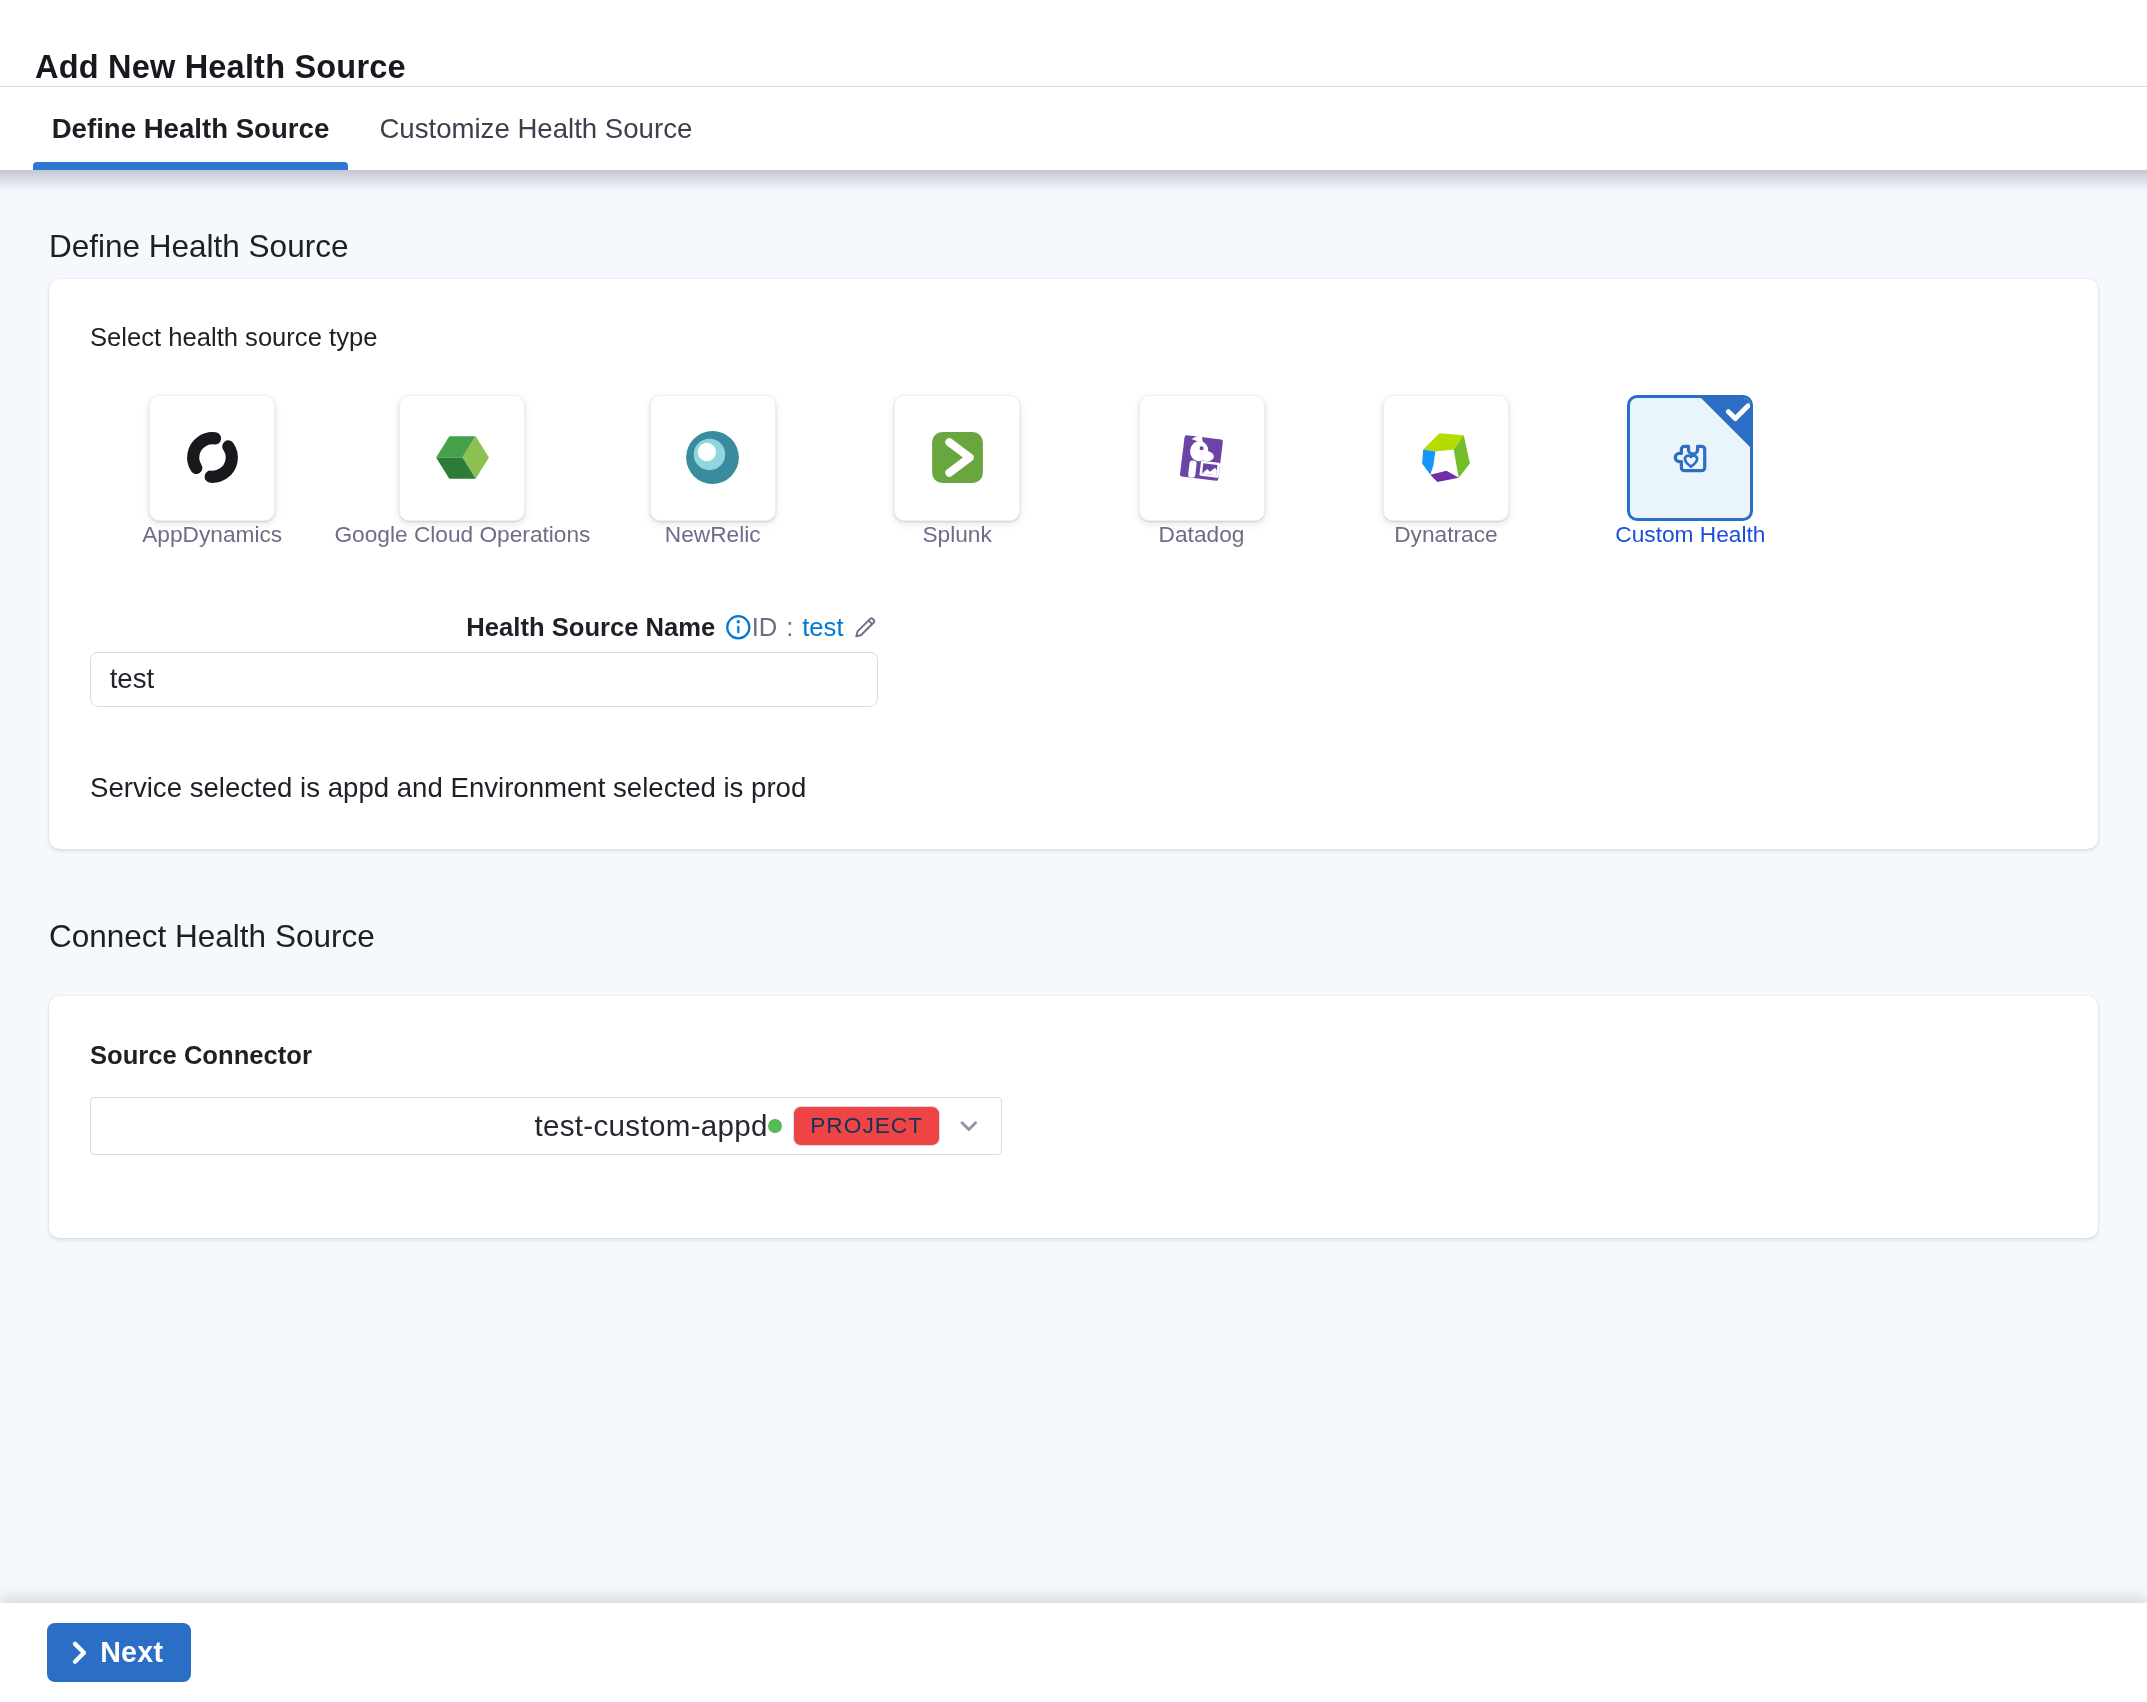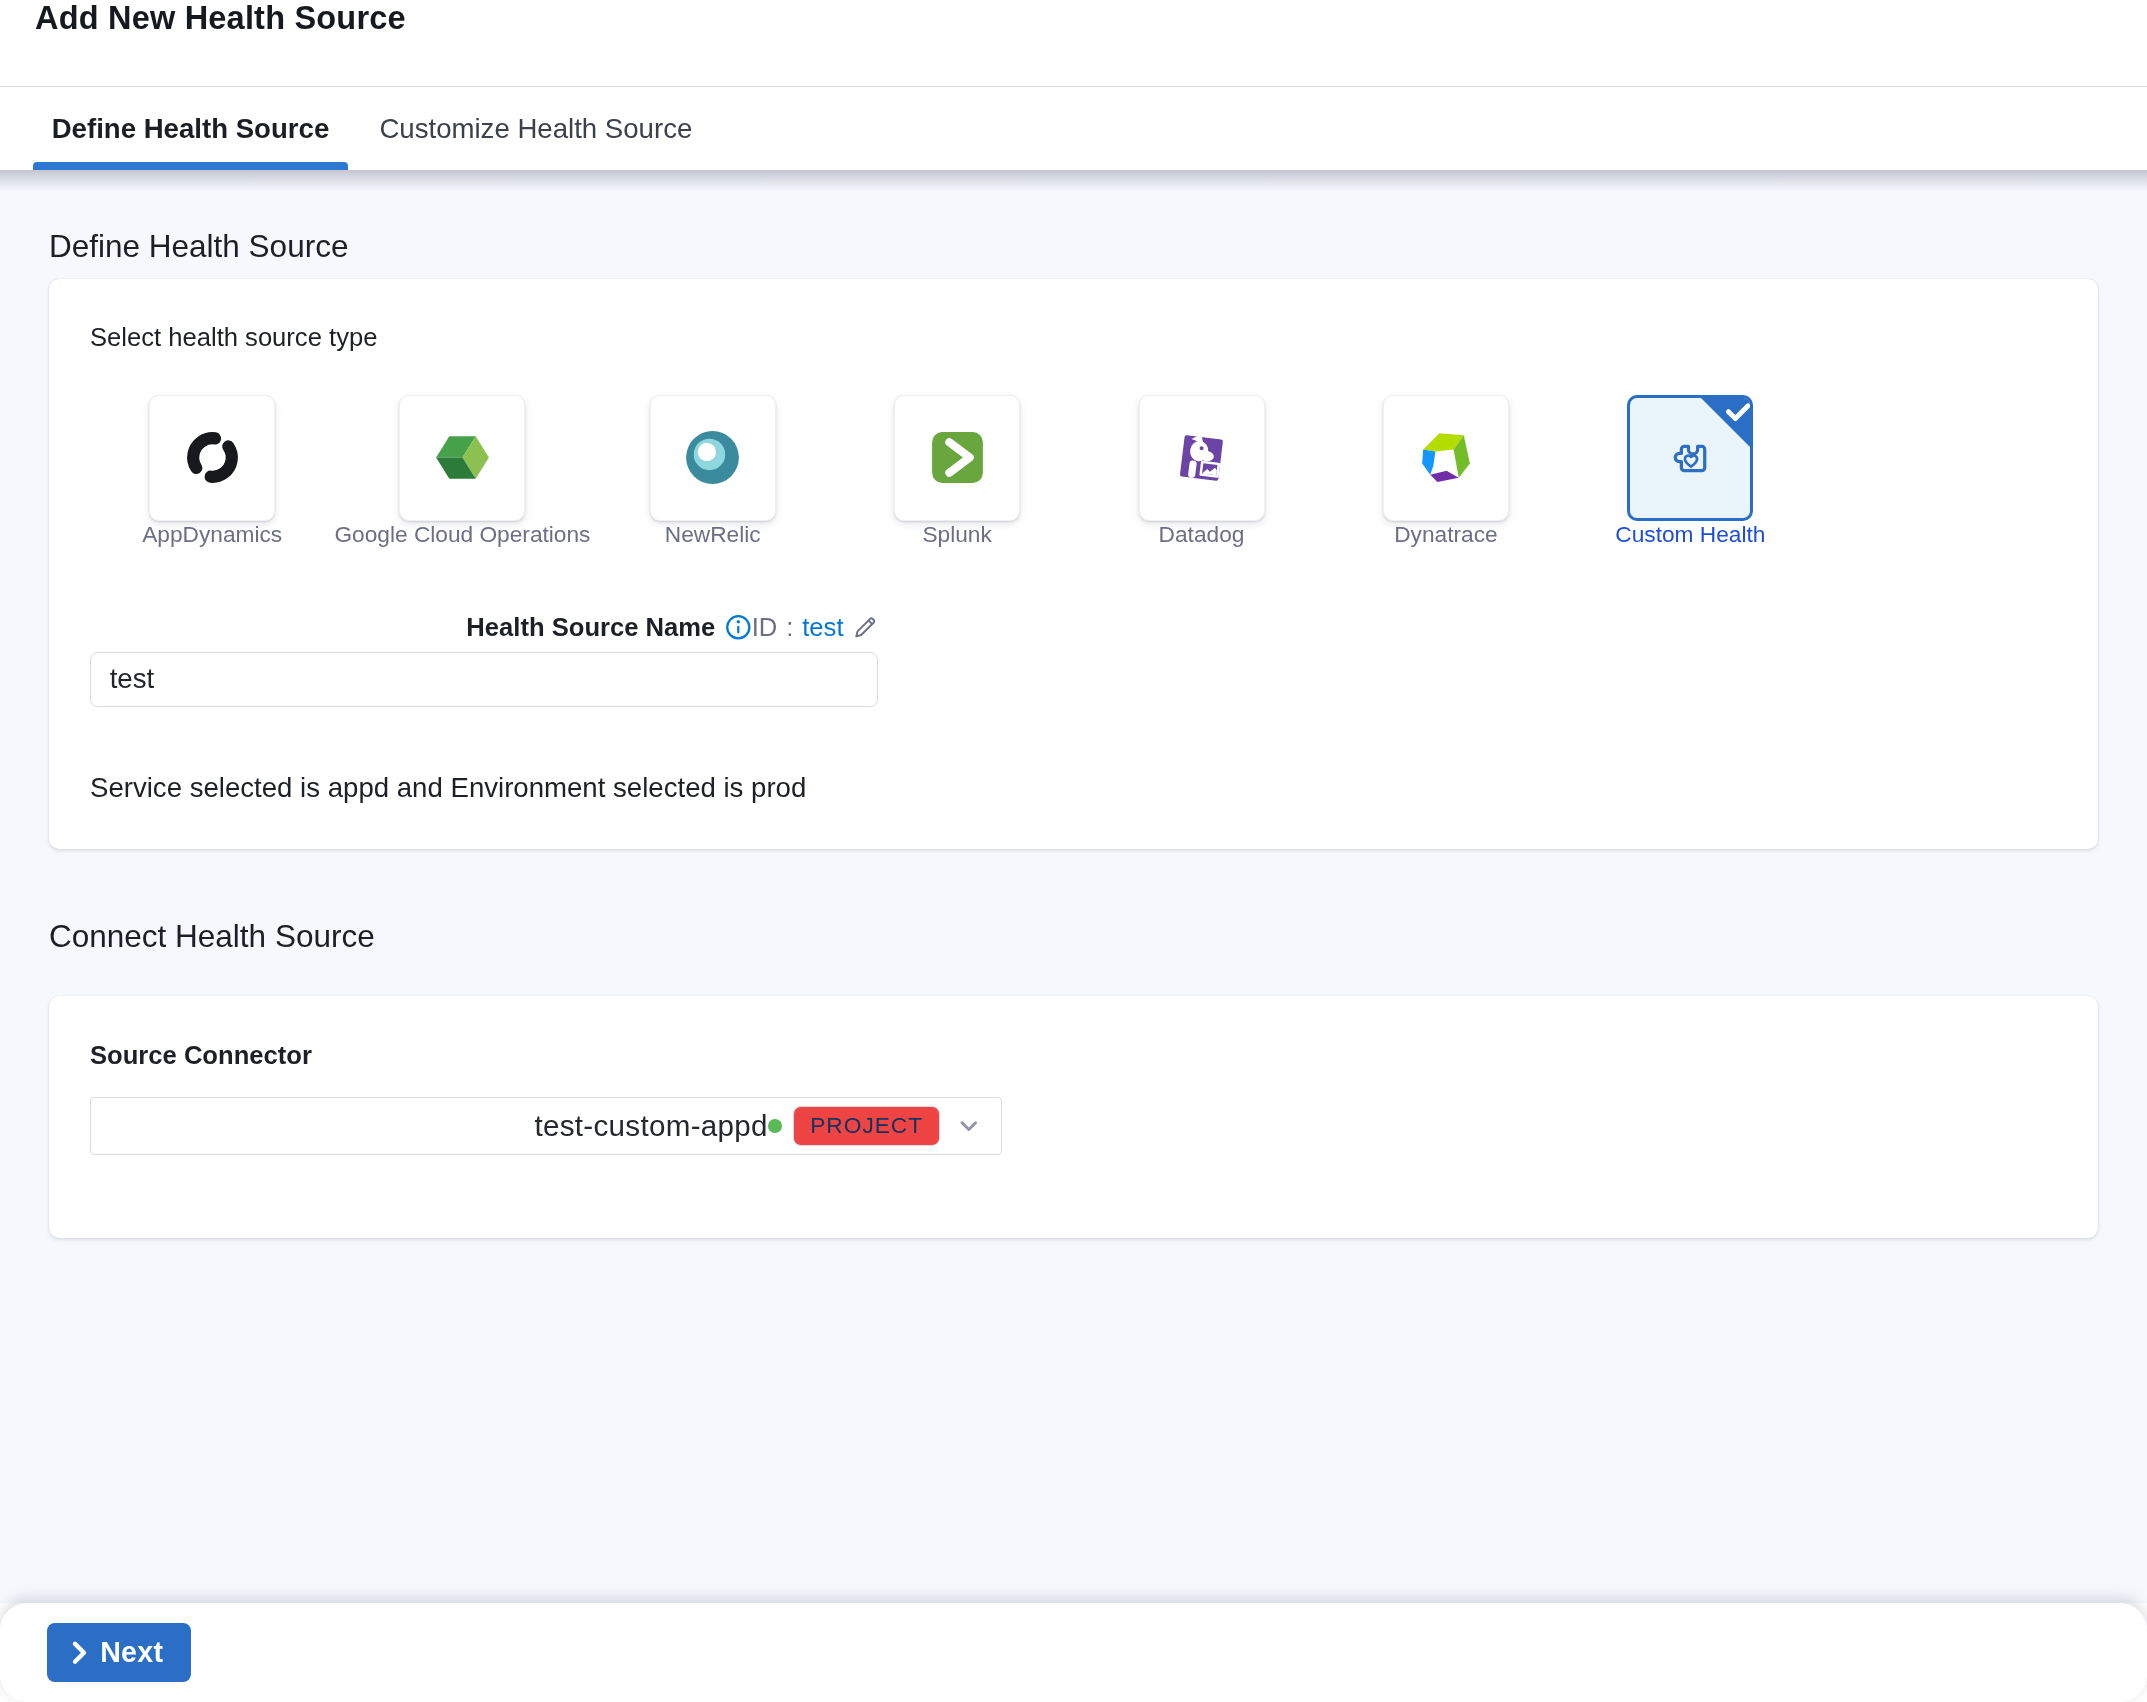--- a/index.html
+++ b/index.html
@@ -6,21 +6,21 @@
   html,body { width:2147px; height:1702px; }
   body {
     font-family:"Liberation Sans", sans-serif;
     background:#ffffff;
     position:relative;
     overflow:hidden;
     color:#1d2026;
   }
   
   .header {
-    height:87px; background:#fff; display:flex; align-items:flex-start;
+    height:87px; background:#fff; display:flex; align-items:flex-end;
     padding:0 35px; border-bottom:1px solid #d9d9e3;
   }
   .header h1 { font-size:32.5px; font-weight:700; color:#16191f; letter-spacing:0.2px; }
 
   
   .tabbar {
     height:83px; background:#fff; display:flex; align-items:stretch;
     padding-left:33px; position:relative; z-index:5;
   }
   .tab {
@@ -111,21 +111,21 @@
     border:1px solid #d9dae6; background:#ef4444; border-radius:7.9px;
     font-size:22.7px; color:#14325f; letter-spacing:1px;
     padding:4.9px 15.8px 5.9px 15.8px; margin-right:13.8px; white-space:nowrap;
   }
   .chevron { margin-right:17.7px; line-height:0; cursor:pointer; }
 
   
   .footer {
     position:absolute; left:0; right:0; bottom:0; height:99px; background:#fff;
     box-shadow:0 -4.9px 13.8px rgba(96,97,112,.22);
-    display:flex; align-items:center; padding-left:47px; z-index:6;border-radius:27px;
+    display:flex; align-items:center; padding-left:47px; z-index:6;
   }
   .next-btn {
     background:var(--accent,#2b6ec6); color:#fff; border:none; border-radius:7.9px;
     height:59px; padding:0 27.6px 0 21.7px; font-family:"Liberation Sans", sans-serif;
     font-size:28.6px; font-weight:700; display:flex; align-items:center; gap:11.8px;
     cursor:pointer; letter-spacing:0.3px;
   }
   .icon { line-height:0; display:inline-flex; }
 </style>
 </head>

